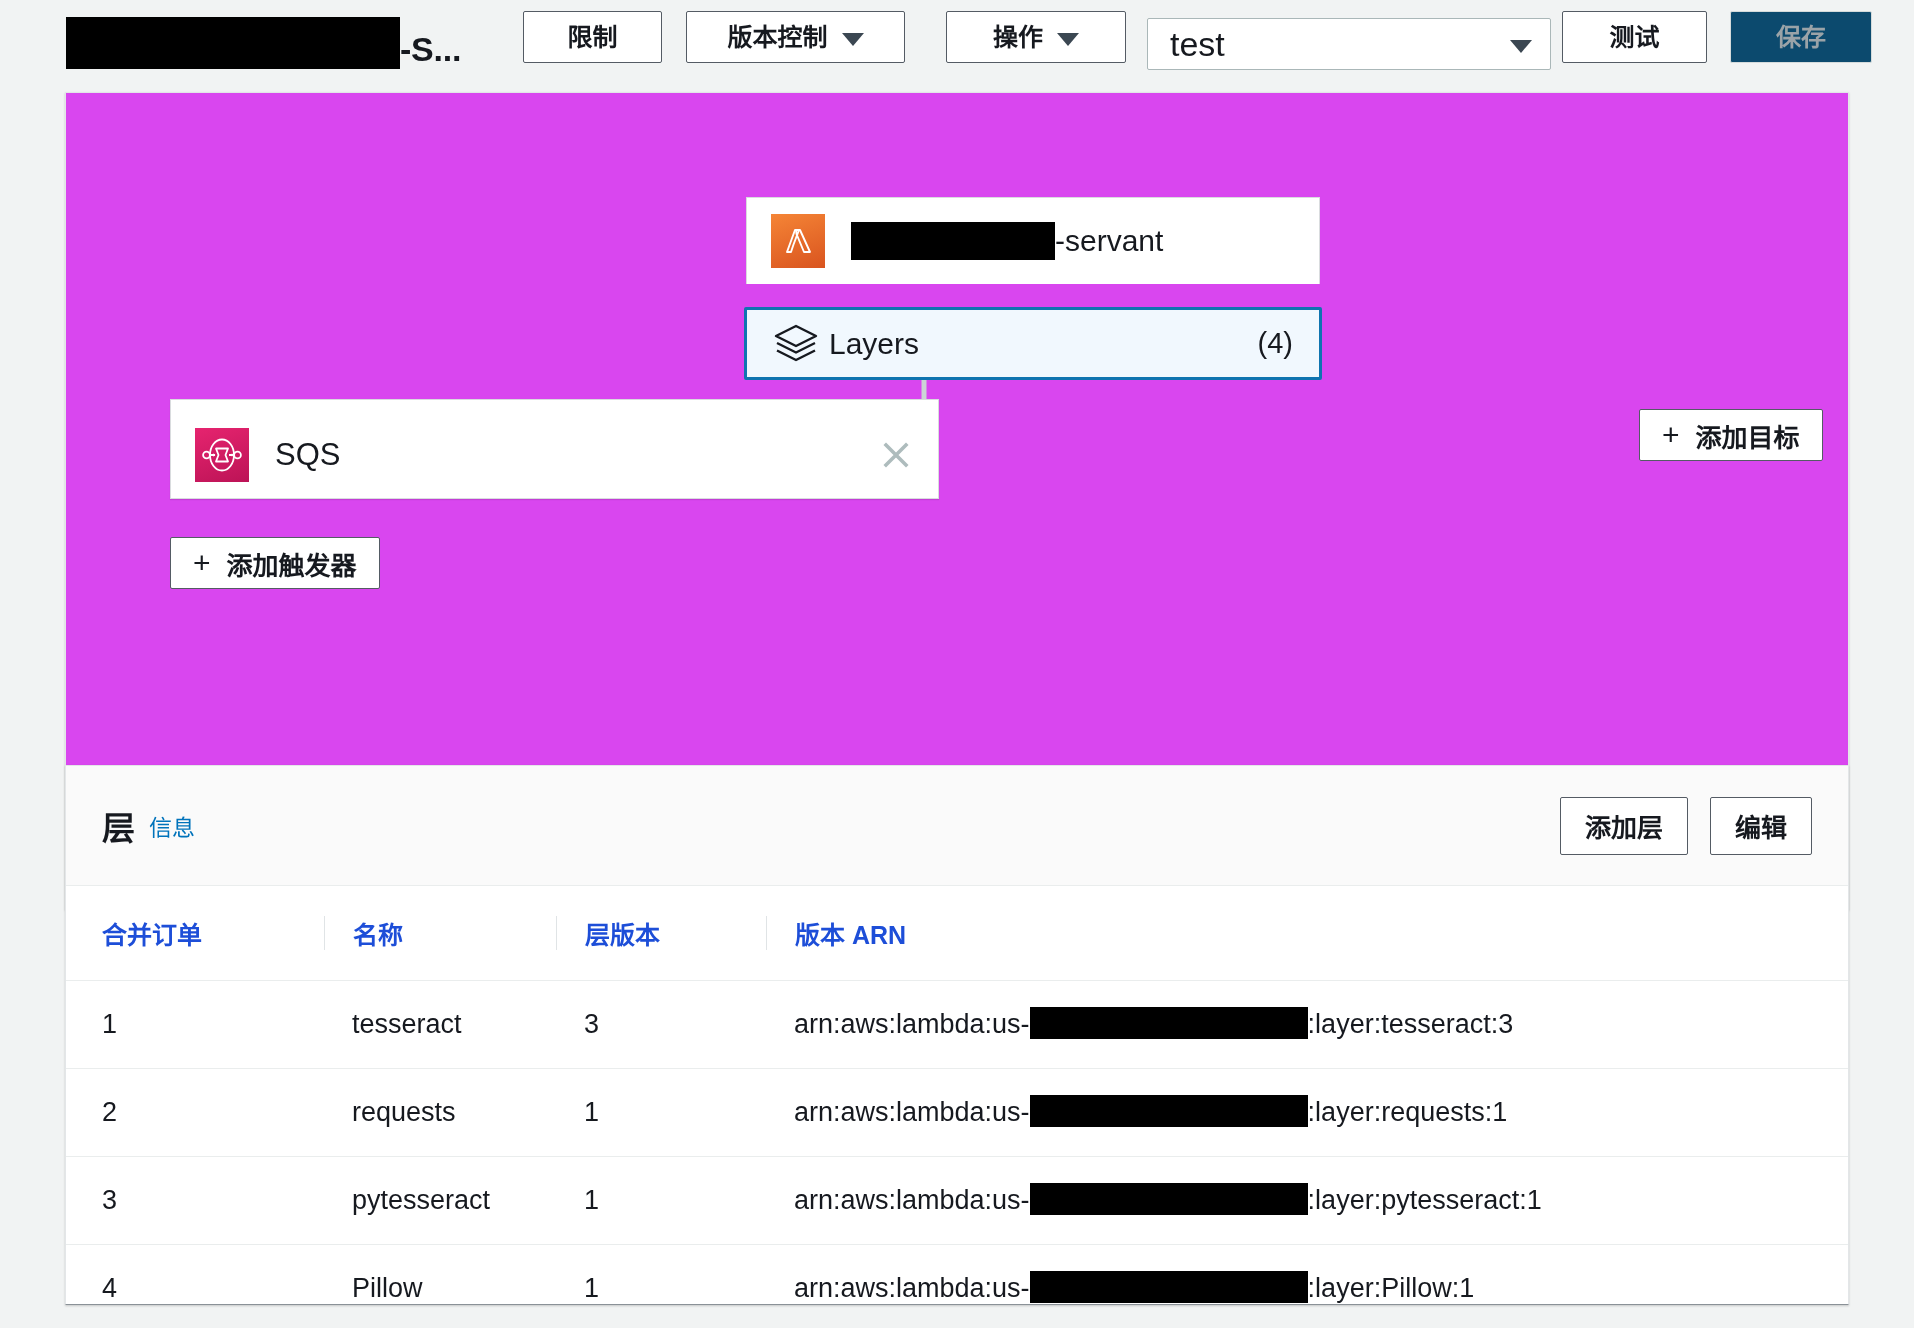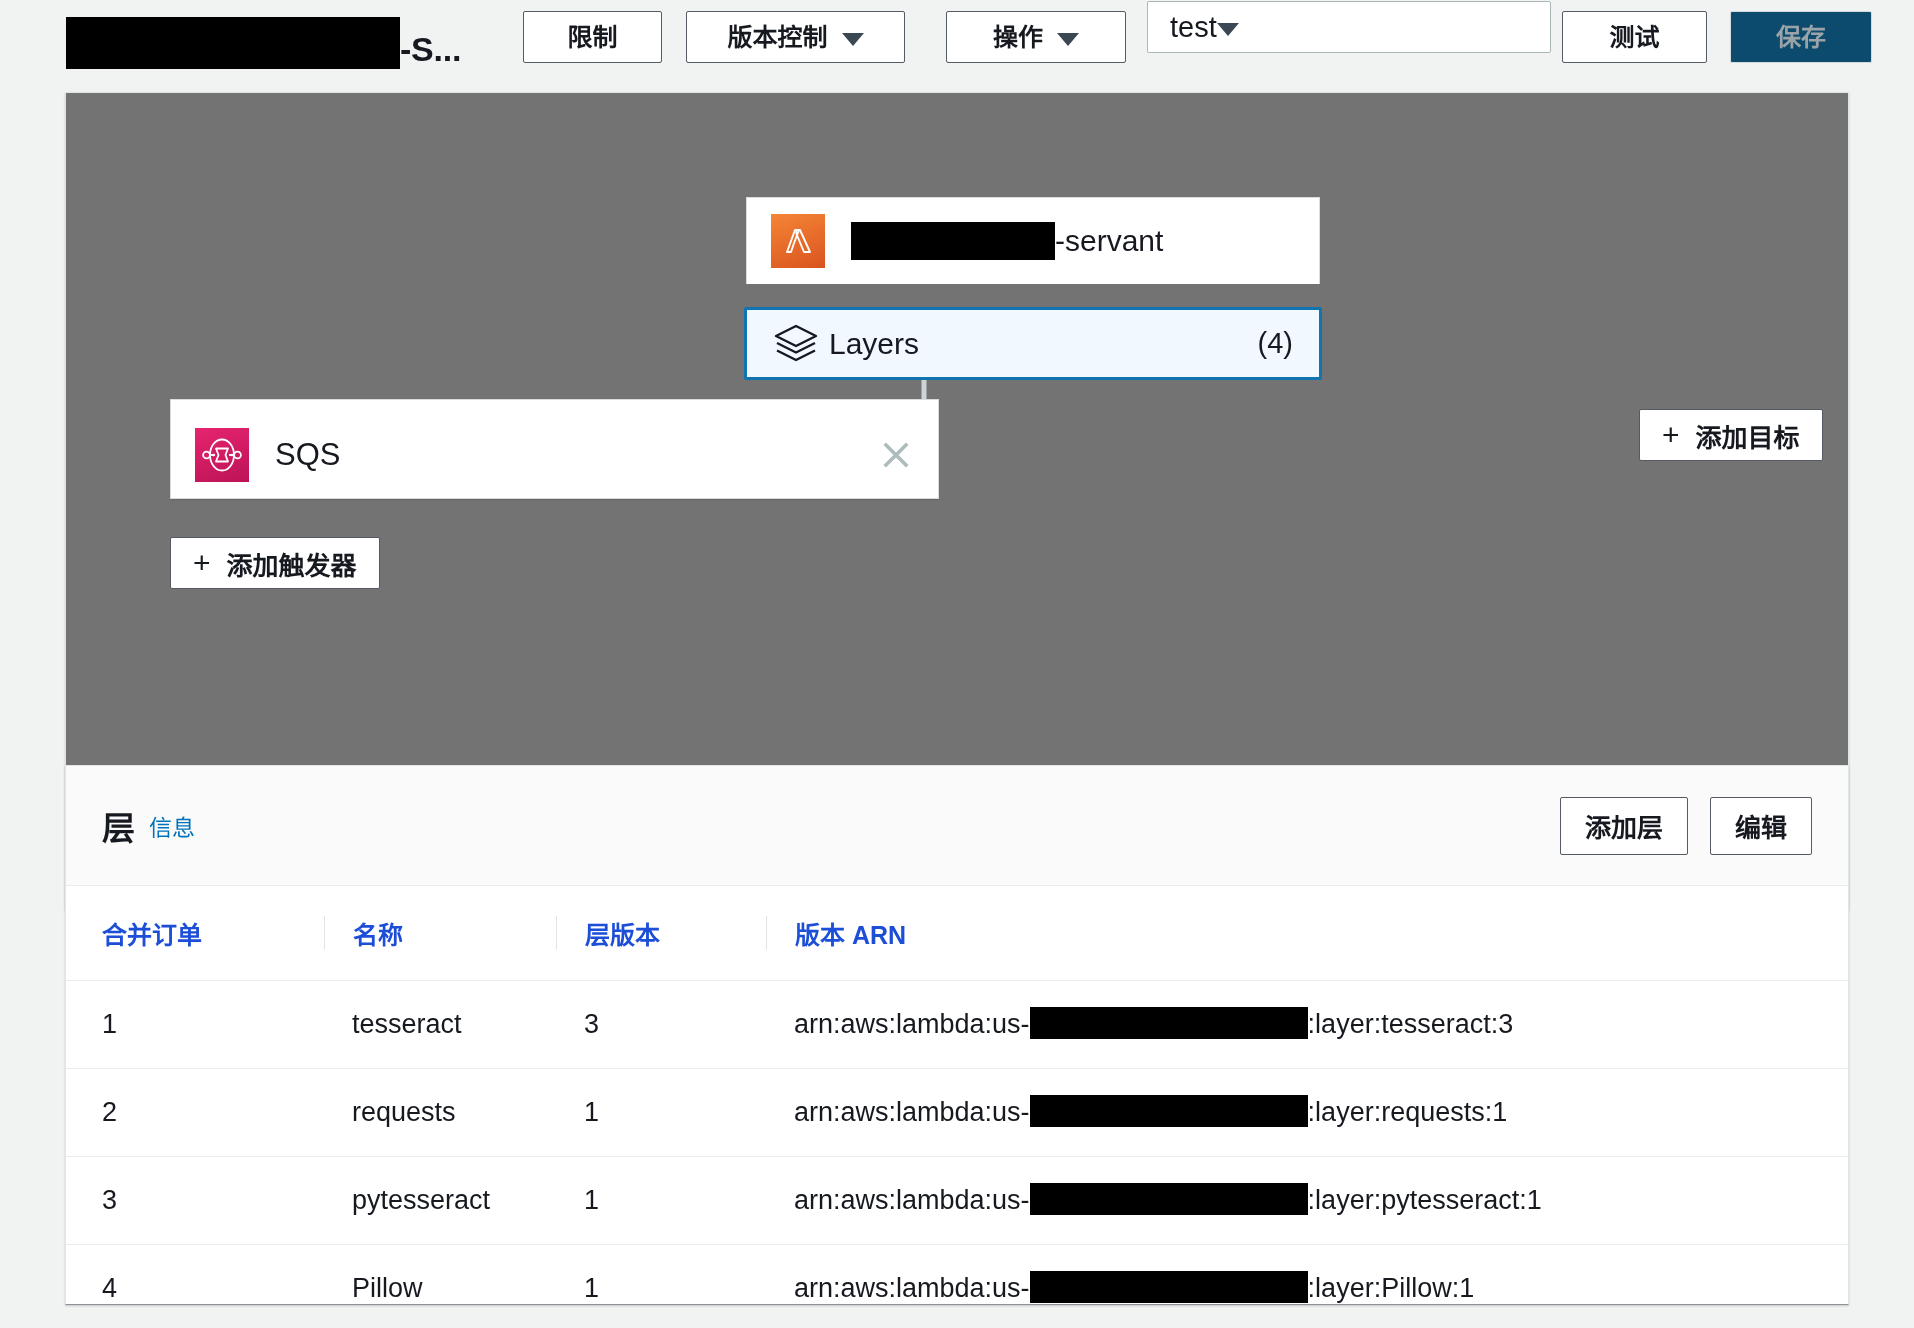--- a/index.html
+++ b/index.html
@@ -68,40 +68,40 @@
     width: 0; height: 0;
     border-left: 11px solid transparent;
     border-right: 11px solid transparent;
     border-top: 13px solid #3b4752;
     display: inline-block;
     position: relative;
     top: 2px;
   }
   .topselect {
     position: absolute;
-    top: 1px;
+    top: 18px;
     height: 52px;
     background: #ffffff;
     border: 1px solid #aab7b8;
     border-radius: 2px;
     display: flex;
     align-items: center;
     padding: 0 18px 0 22px;
     cursor: pointer;
-    font-size: 29px;
-    color: #16191f;
-    justify-content: flex-start;
+    font-size: 34px;
+    color: #16191f;
+    justify-content: space-between;
   }
 
   
   .diagram-panel {
     position: absolute;
     left: 65px; top: 92px;
     width: 1784px; height: 818px;
-    background: #737373;
+    background: #d946ef;
     border: 1px solid #e3e6e8;
     border-bottom-color: #8a9197;
     box-shadow: 0 1px 2px rgba(0,0,0,0.18);
   }
 
   
   .lambda-node {
     position: absolute;
     left: 680px; top: 104px;
     width: 574px;

